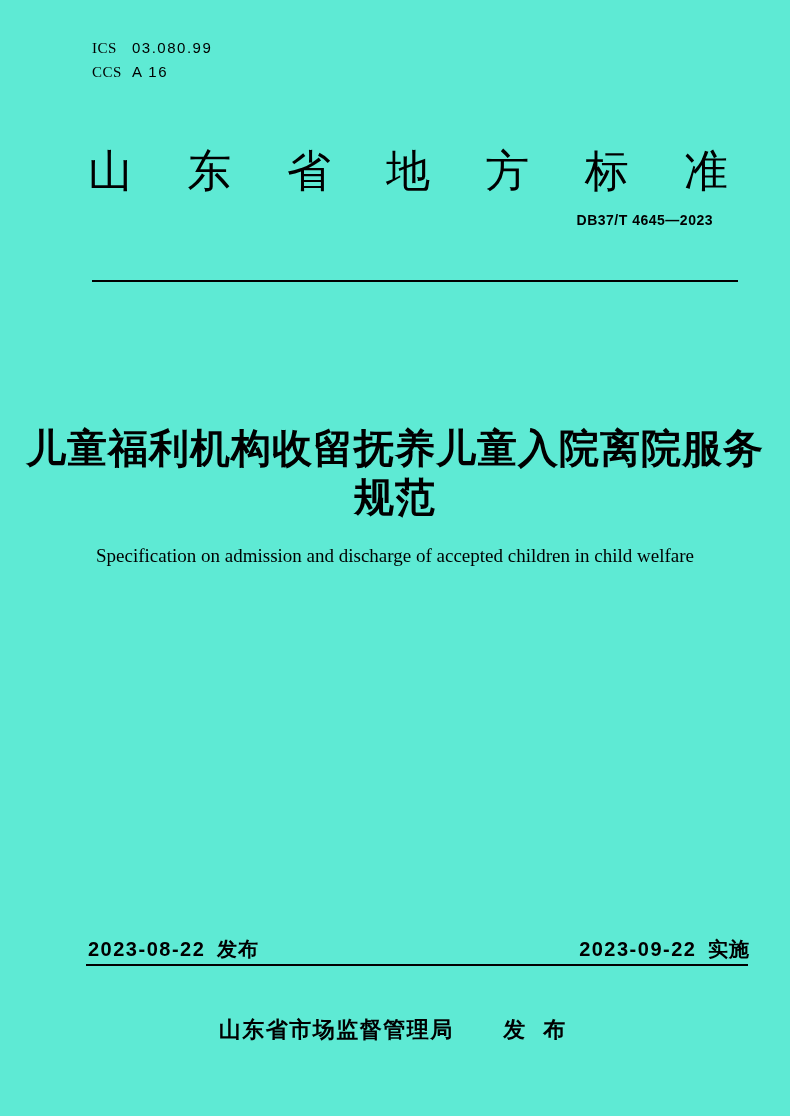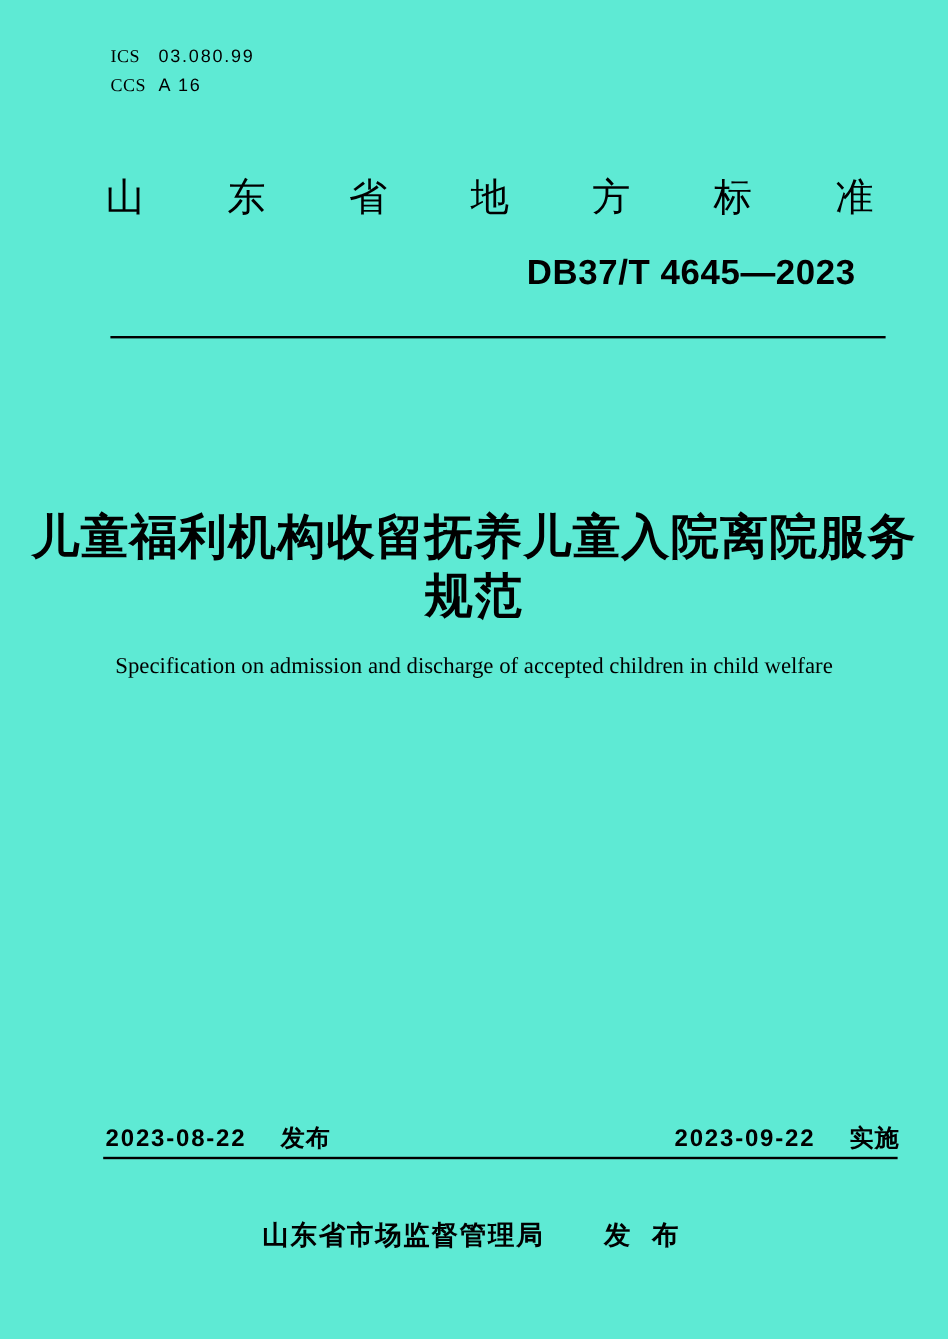--- a/index.html
+++ b/index.html
@@ -62,33 +62,33 @@
     line-height: 60px;
     margin-left: 4px;
   }
 
   
   .standard-type {
     position: absolute;
     left: 88px;
     top: 148px;
     width: 640px;
-    font-size: 32px;
+    font-size: 44px;
     line-height: 1.05;
     text-align: justify;
     text-align-last: justify;
     text-justify: inter-character;
   }
 
   
   .standard-number {
     position: absolute;
     right: 77px;
     top: 212px;
-    font-size: 29px;
+    font-size: 14px;
     font-weight: bold;
     letter-spacing: 0.5px;
   }
 
   .rule-top {
     position: absolute;
     left: 92px;
     top: 280px;
     width: 646px;
     height: 2px;
@@ -126,21 +126,21 @@
     left: 88px;
     top: 936px;
     width: 662px;
     display: flex;
     justify-content: space-between;
     font-size: 20px;
     font-weight: bold;
     line-height: 26px;
   }
   .date-value { letter-spacing: 1.5px; }
-  .date-suffix { margin-left: 23px; letter-spacing: 1px; }
+  .date-suffix { margin-left: 6px; letter-spacing: 1px; }
 
   .rule-bottom {
     position: absolute;
     left: 86px;
     top: 964px;
     width: 662px;
     height: 2px;
     background: #000;
   }
 

